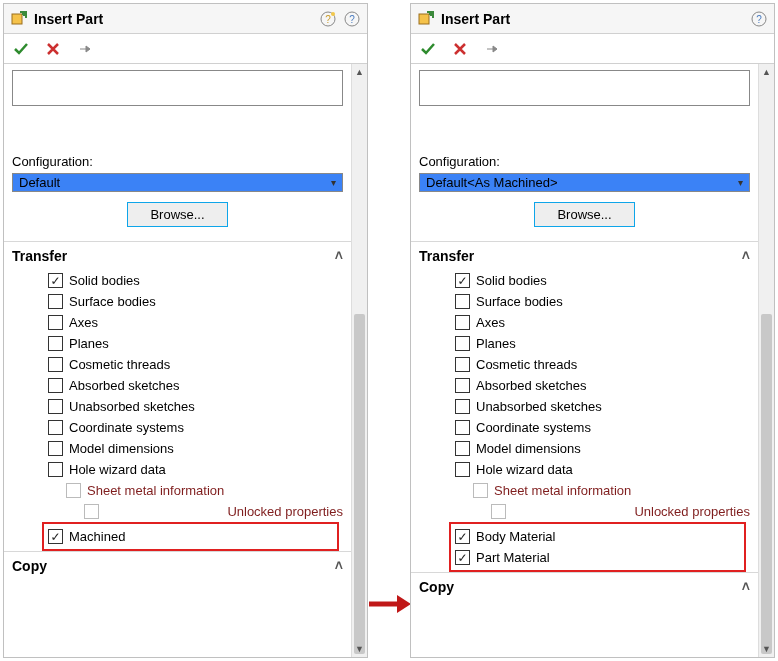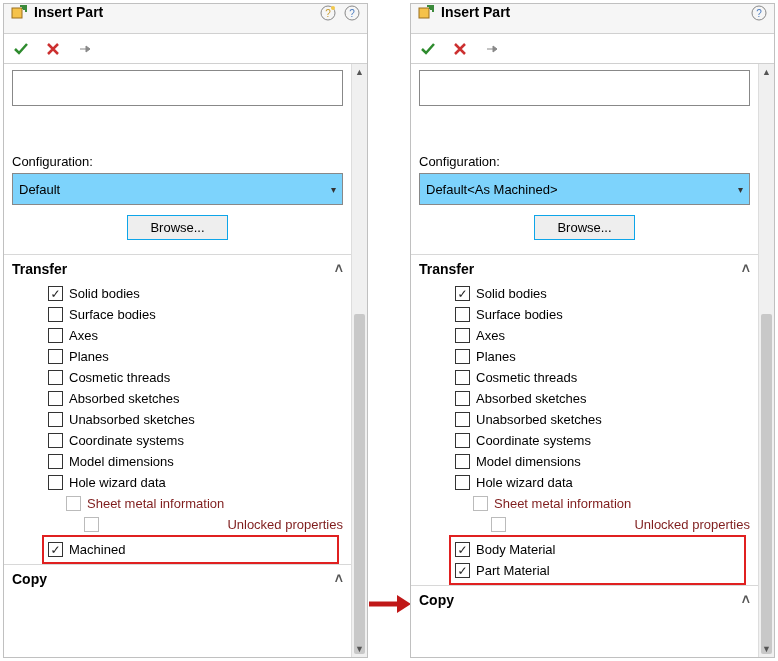--- a/index.html
+++ b/index.html
@@ -21,20 +21,21 @@
     height: 655px;
     background: #fff;
     border: 1px solid #c0c0c0;
     display: flex;
     flex-direction: column;
   }
   .panel.left { left: 3px; }
   .panel.right { left: 410px; }
   .titlebar {
     display: flex;
+    align-items: center;
     height: 30px;
     padding: 0 6px;
     border-bottom: 1px solid #d0d0d0;
     background: #f6f6f6;
   }
   .titlebar .title-icon {
     width: 18px; height: 18px;
     margin-right: 6px;
     display: flex; align-items: center; justify-content: center;
   }
@@ -88,23 +89,23 @@
   .text-input{
     width:100%;
     height:36px;
     border:1px solid #888;
     background:#fff;
     margin-bottom:8px;
   }
   .field-label{ margin-bottom:4px;margin-top:48px; }
   .select{
     width:100%;
-    height:32px;
+    height:19px;
     border:1px solid #888;
-    background:#7dd3fc;
+    background:#3b82f6;
     padding:0 6px;
     display:flex;
     align-items:center;
     justify-content:space-between;
     margin-bottom:10px;
     cursor:pointer;
   }
   .select .chev{ font-size:10px; color:#333; }
   .browse-row{ display:flex; justify-content:center; margin-bottom:14px;}
   .browse-btn{

